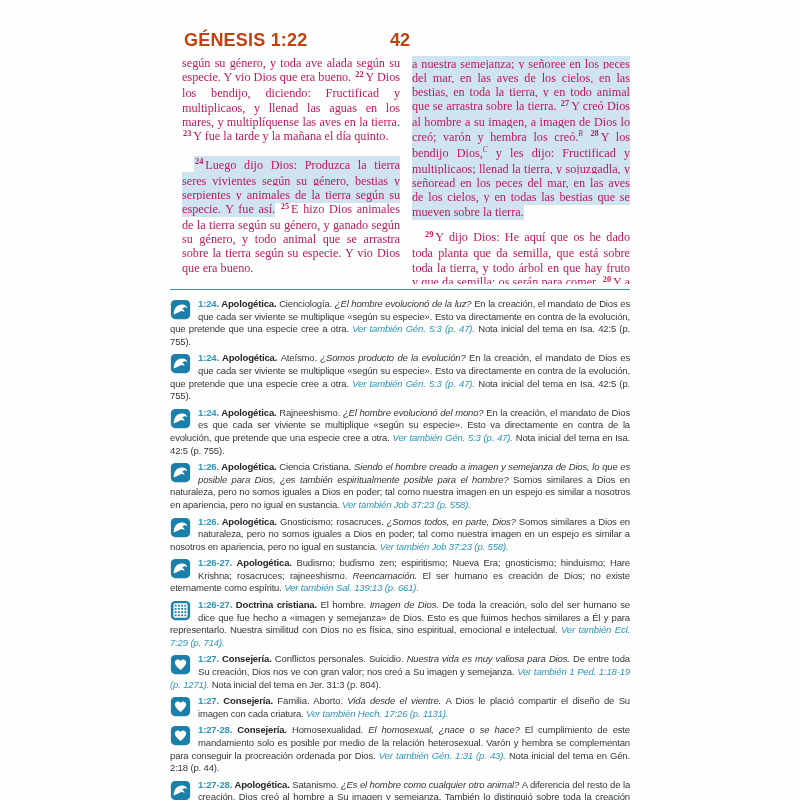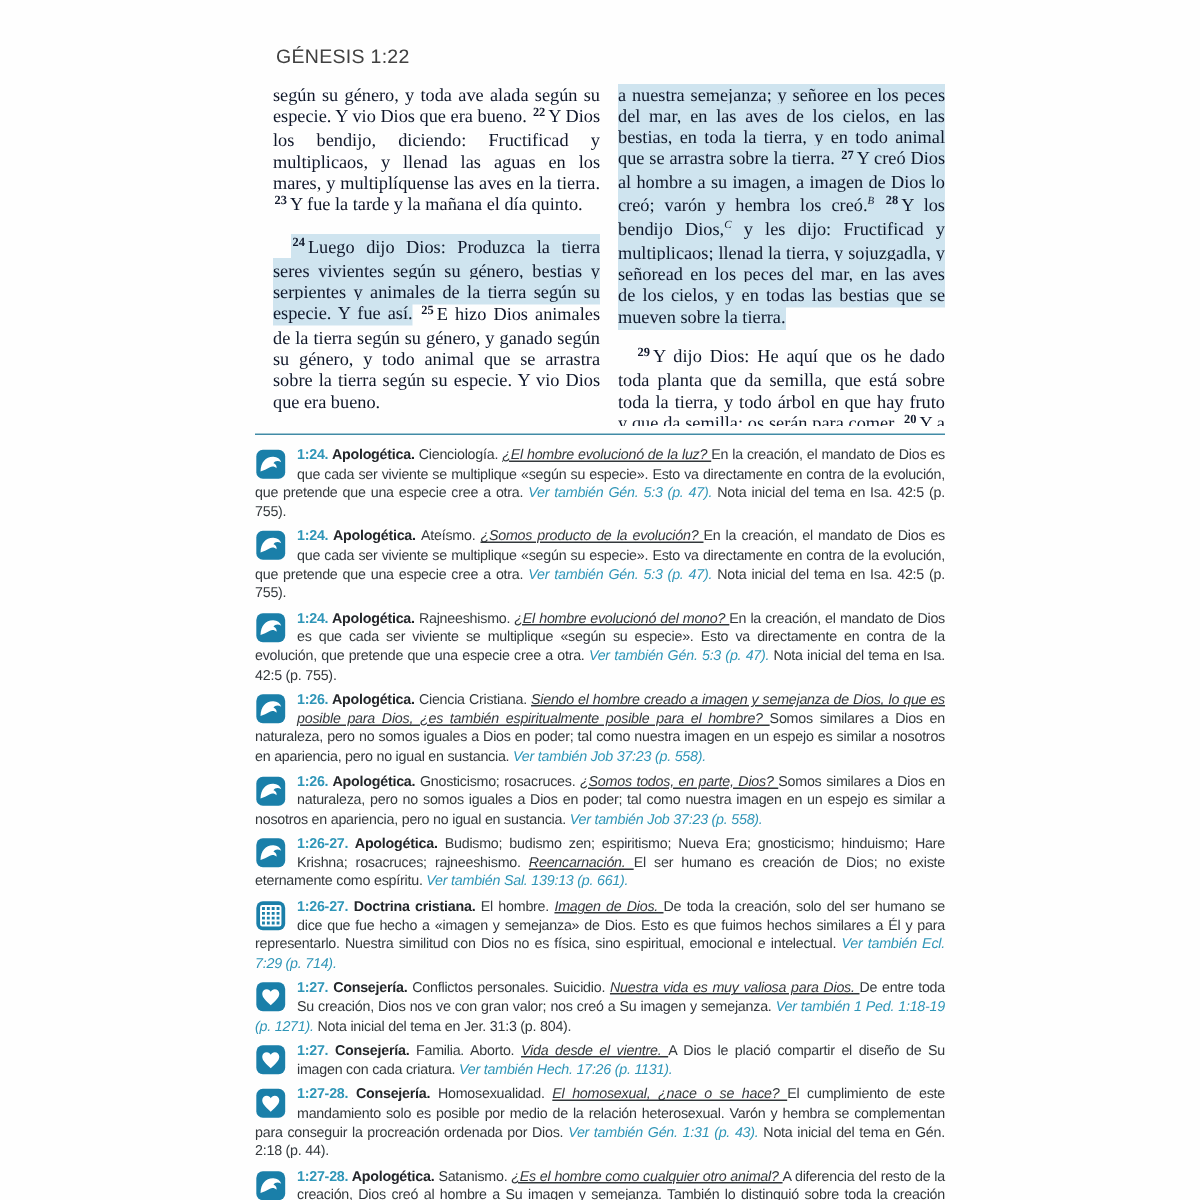--- a/index.html
+++ b/index.html
@@ -1,56 +1,57 @@
 <!DOCTYPE html>
 <html><head>
 <meta charset="utf-8">
 <style>
   html,body{margin:0;padding:0;}
   body{
     width:800px;height:800px;background:#fefefe;overflow:hidden;
     font-family:"Liberation Sans",sans-serif;
   }
   .page{position:absolute;left:170px;top:28px;width:460px;}
-  .header{position:relative;height:24px;font-size:13px;font-weight:normal;color:#404040;}
+  .header{position:relative;height:24px;font-size:18px;font-weight:bold;color:#c2410c;}
   .book-ref{position:absolute;left:14px;top:2px;letter-spacing:.2px;}
   .page-num{position:absolute;left:0;right:0;top:2px;text-align:center;}
 
   .bible{
     display:flex;gap:12px;padding-left:12px;margin-top:4px;
     font-family:"Liberation Serif",serif;font-size:12.2px;line-height:14.2px;
-    color:#0f172a;text-align:justify;
+    color:#be185d;text-align:justify;
   }
   .bible .col{width:218px;height:228px;overflow:hidden;}
   .bible p{margin:0;}
   .bible p.indent{text-indent:12px;margin-top:12px;}
   .vnum{font-size:8.3px;font-weight:bold;position:relative;top:-4px;margin:0 2px 0 1px;}
   .fnote{font-size:7.3px;position:relative;top:-4px;font-style:italic;}
   .hl{background:#cfe4ef;padding:1.5px 0;-webkit-box-decoration-break:clone;box-decoration-break:clone;}
 
   .divider{border-top:1.5px solid #418ba6;margin-top:5px;}
 
   .notes{
     margin-top:8px;font-size:9.5px;line-height:12.6px;letter-spacing:-0.15px;
     color:#33383c;text-align:justify;
   }
   .note{clear:both;margin-bottom:4px;min-height:23px;}
   .note .icon{float:left;width:21px;height:21px;margin:1px 7px 0 0;}
   .note .icon svg{width:21px;height:21px;display:block;}
   .seg-ref{color:#2e95b7;font-weight:bold;}
   .seg-cat{font-weight:bold;color:#23262a;}
-  .seg-i{font-style:italic;text-decoration:underline;}
+  .seg-i{font-style:italic;}
   .seg-link{color:#2e95b7;font-style:italic;}
 </style>
 </head>
 <body>
 
 <div class="page">
   <div class="header">
     <span class="book-ref">GÉNESIS 1:22</span>
+    <span class="page-num">42</span>
   </div>
 
   <div class="bible">
     <div class="col" id="col-left">
         <p><span class="">según su género, y toda ave alada según su especie. Y vio Dios que era bueno. </span><span class="vnum">22</span><span class="">Y Dios los bendijo, diciendo: Fructificad y multiplicaos, y llenad las aguas en los mares, y multiplíquense las aves en la tierra. </span><span class="vnum">23</span><span class="">Y fue la tarde y la mañana el día quinto.</span></p>
         <p class="indent"><span class="hl"><span class="vnum">24</span><span class="">Luego dijo Dios: Produzca la tierra seres vivientes según su género, bestias y serpientes y animales de la tierra según su especie. Y fue así.</span></span><span class=""> </span><span class="vnum">25</span><span class="">E hizo Dios animales de la tierra según su género, y ganado según su género, y todo animal que se arrastra sobre la tierra según su especie. Y vio Dios que era bueno.</span></p>
         <p class="indent"><span class="hl"><span class="vnum">29</span><span class="">Entonces dijo Dios: Hagamos al hombre a nuestra imagen,</span><span class="fnote">A</span></span><span class=""> conforme</span></p>
       </div>
     <div class="col" id="col-right">
         <p><span class="hl"><span class="">a nuestra semejanza; y señoree en los peces del mar, en las aves de los cielos, en las bestias, en toda la tierra, y en todo animal que se arrastra sobre la tierra. </span><span class="vnum">27</span><span class="">Y creó Dios al hombre a su imagen, a imagen de Dios lo creó; varón y hembra los creó.</span><span class="fnote">B</span><span class=""> </span><span class="vnum">28</span><span class="">Y los bendijo Dios,</span><span class="fnote">C</span><span class=""> y les dijo: Fructificad y multiplicaos; llenad la tierra, y sojuzgadla, y señoread en los peces del mar, en las aves de los cielos, y en todas las bestias que se mueven sobre la tierra.</span></span></p>

